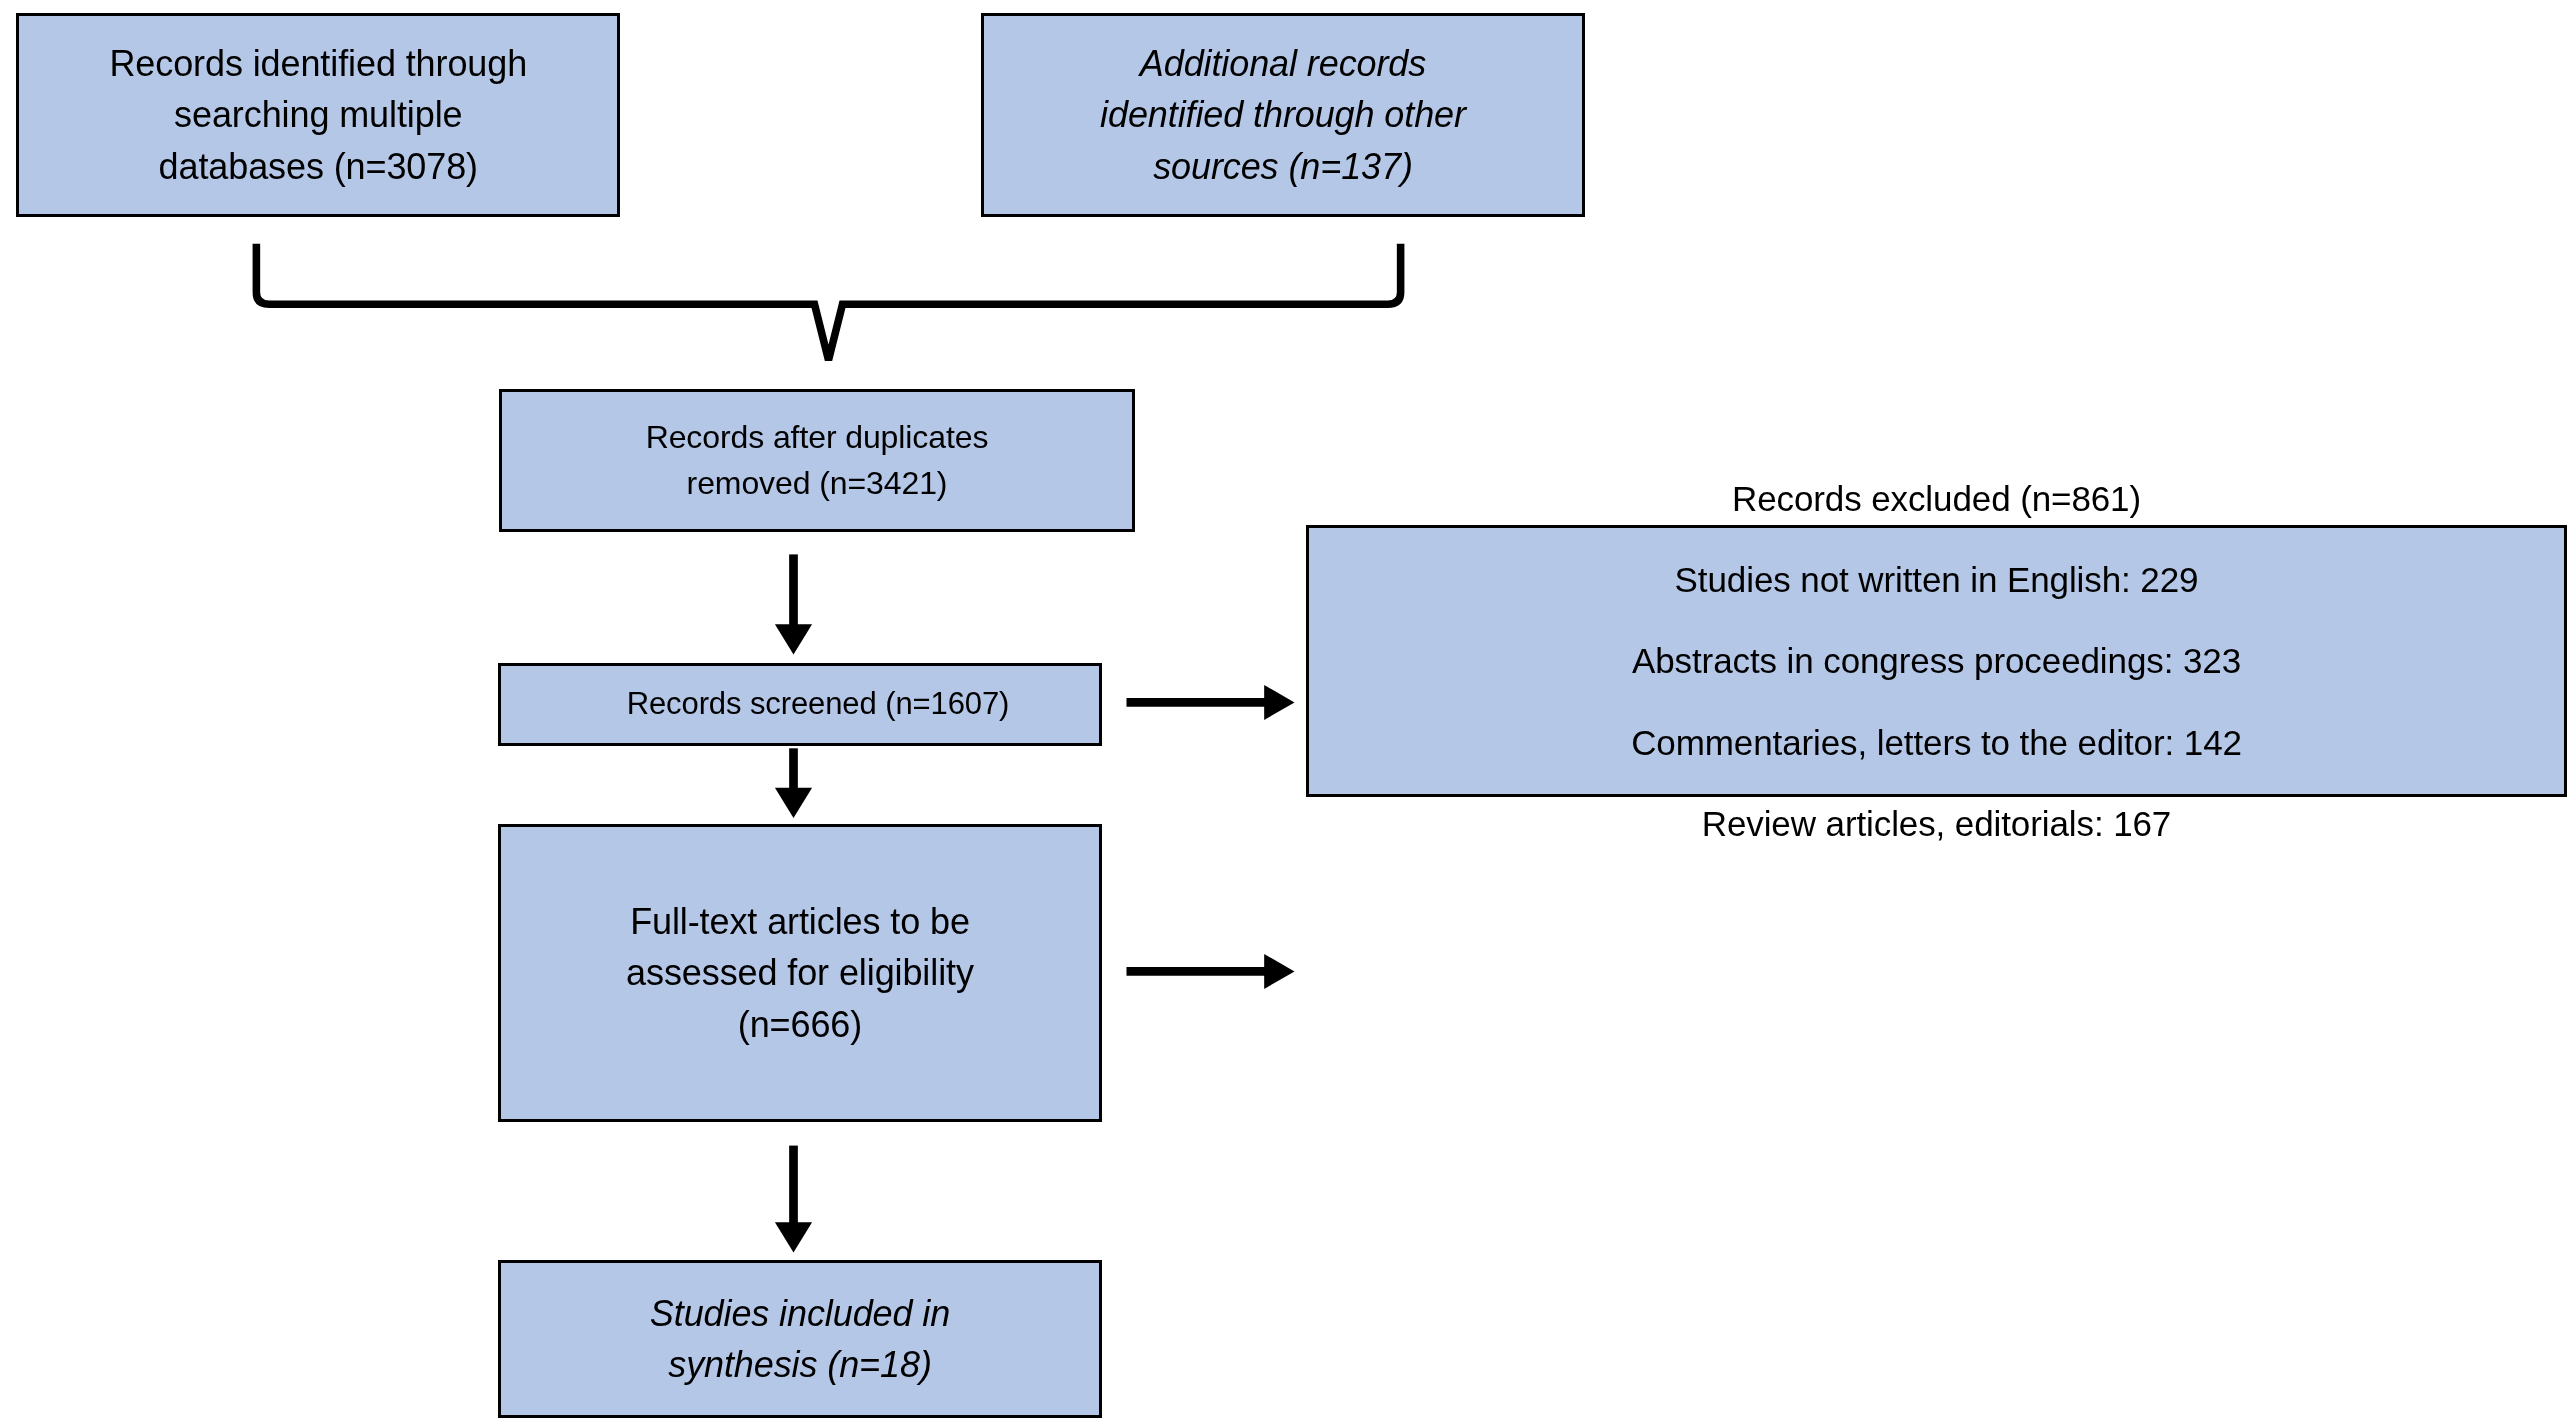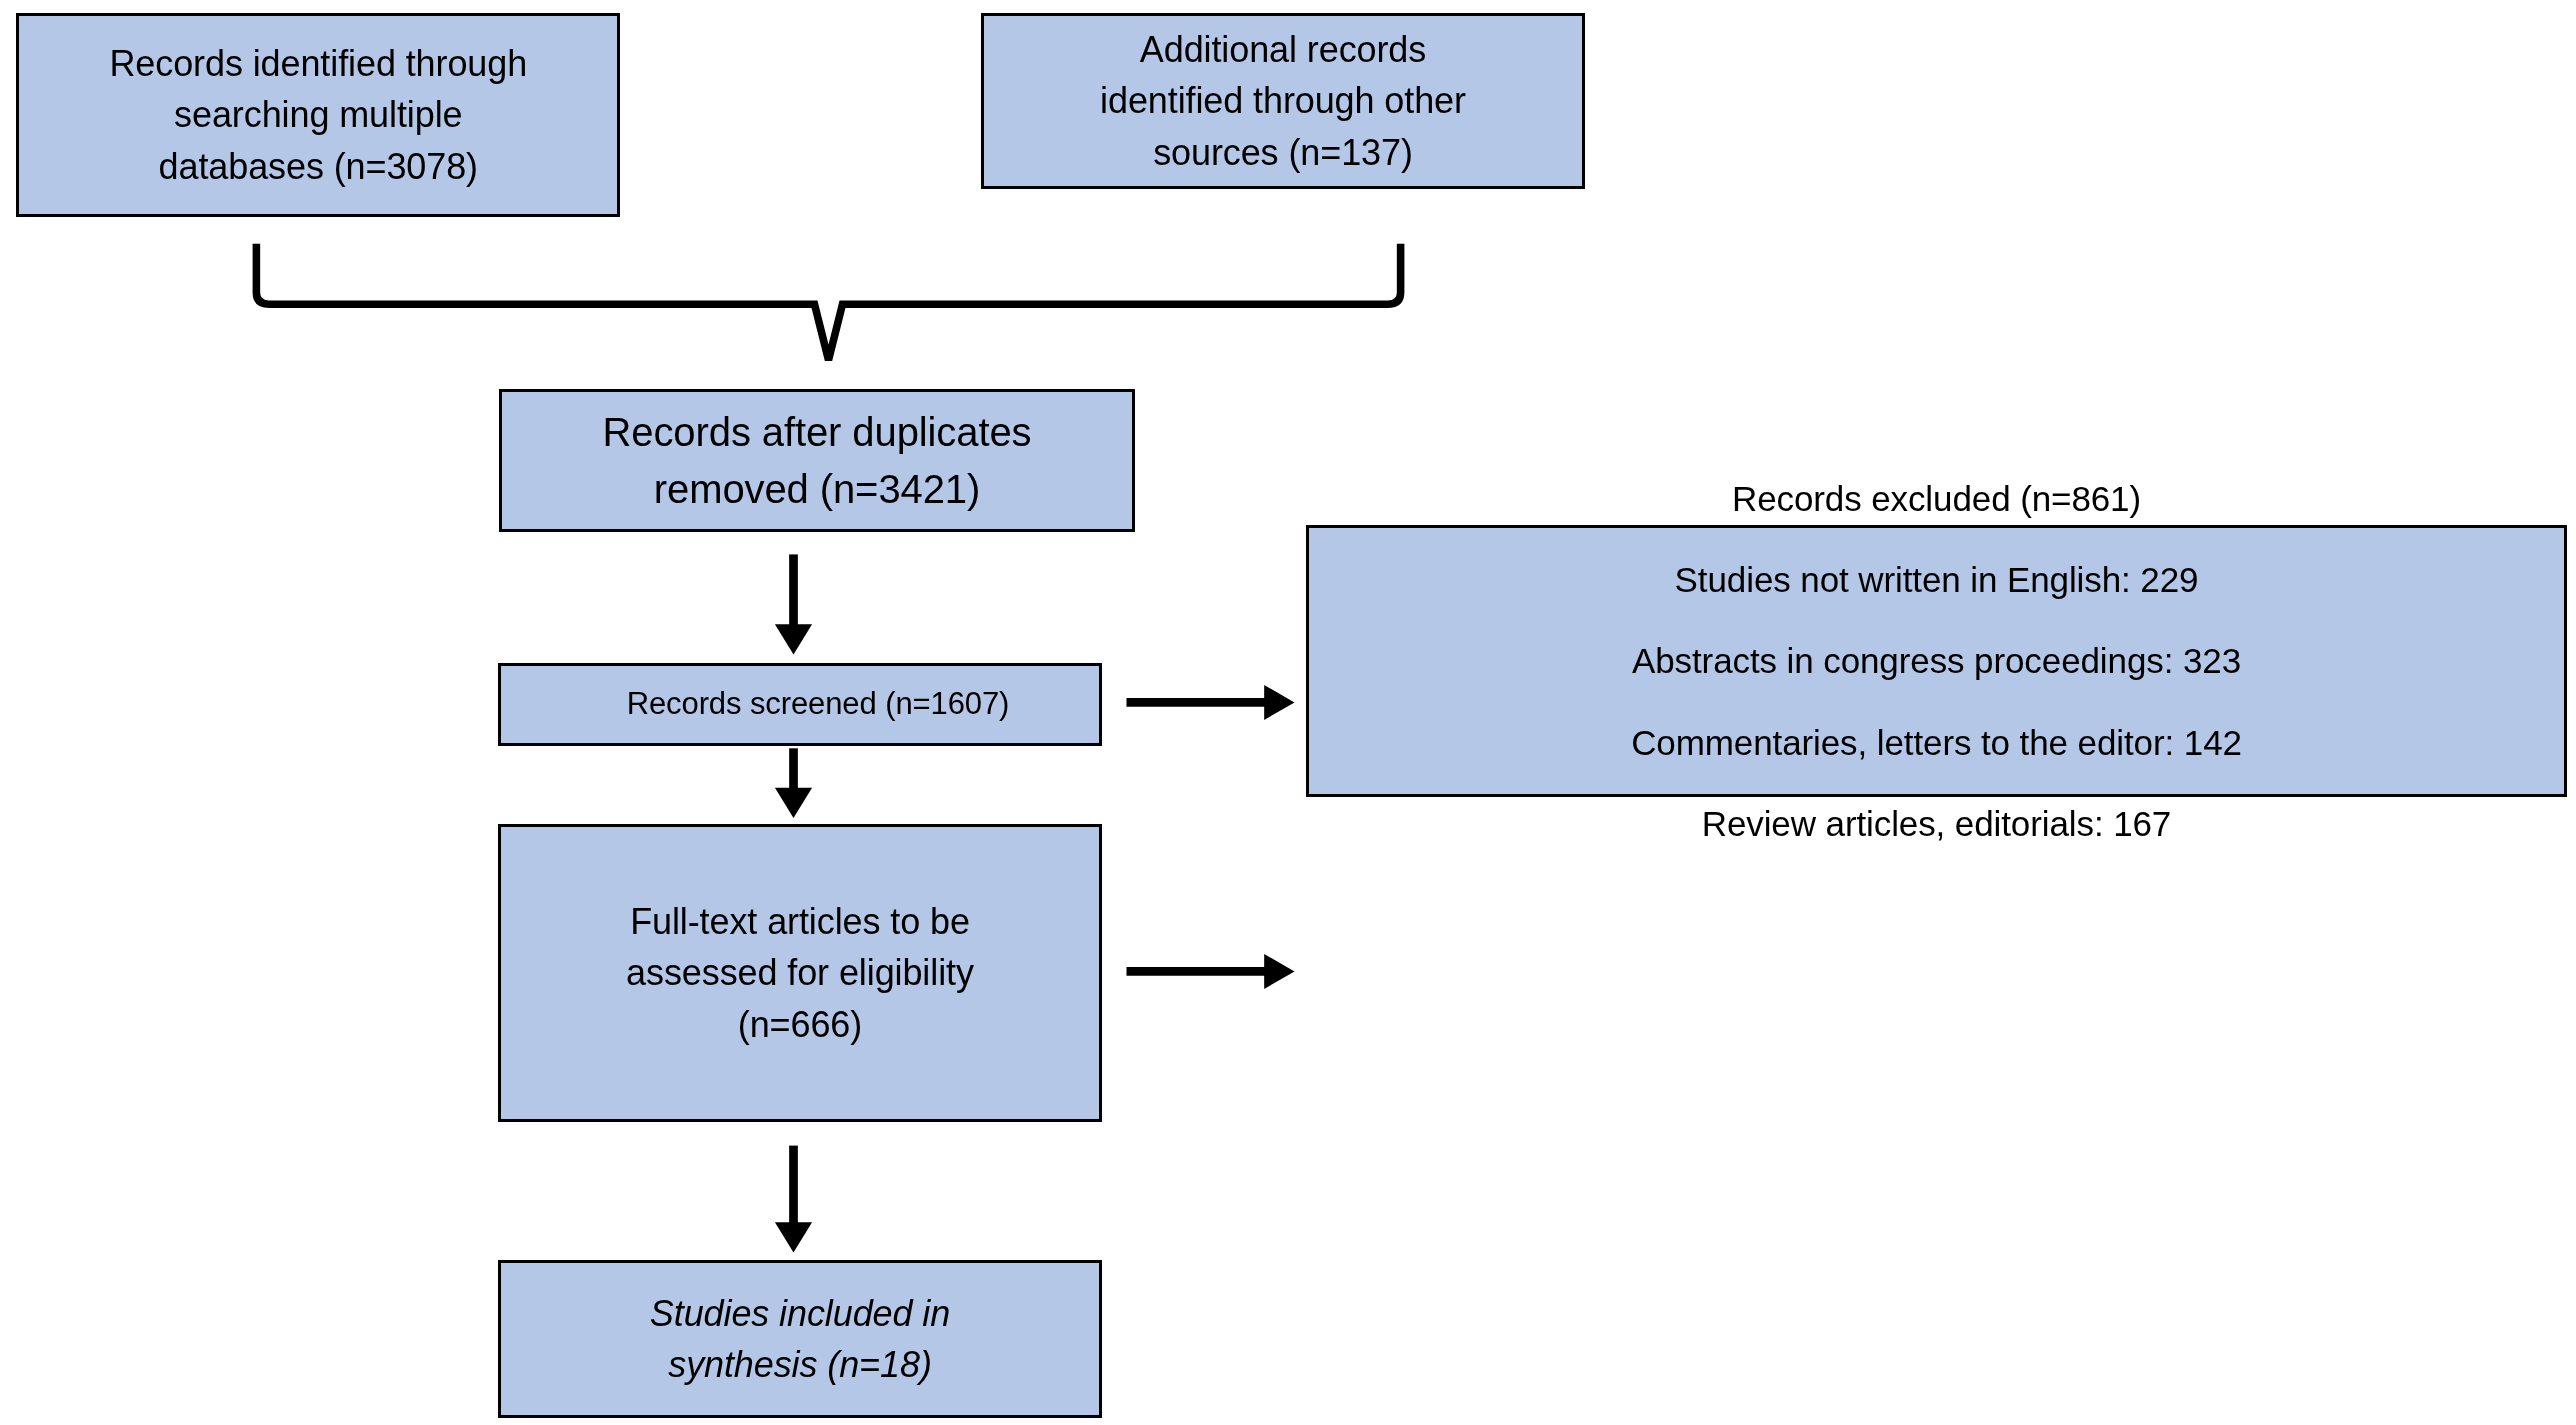--- a/index.html
+++ b/index.html
@@ -32,22 +32,22 @@
     font-family: "Liberation Sans", sans-serif;
     line-height: 1.42;
     letter-spacing: -0.1px;
   }
   .node .line {
     display: block;
     white-space: nowrap;
   }
   
   #node-records-identified { left: 16.3px;  top: 13px;   width: 604px; height: 204px; font-size: 36px; }
-  #node-additional-records { left: 981px;top: 13px;   width: 604px; height: 176px; font-size: 36px; }
-  #node-duplicates-removed { left: 499px; top: 389px;  width: 636px; height: 143px; font-size: 40px; }
+  #node-additional-records { left: 981px;top: 13px;   width: 604px; height: 204px; font-size: 36px; font-style: italic; }
+  #node-duplicates-removed { left: 499px; top: 389px;  width: 636px; height: 143px; font-size: 32px; }
   #node-records-screened   { left: 498px; top: 663px; width: 604px; height: 83px; font-size: 31px; padding-left: 36px; }
   #node-records-excluded   { left: 1306px;top: 525px;  width: 1261px; height: 272px; font-size: 35px; line-height: 1.52; gap: 28px; }
   #node-fulltext-assessed  { left: 498px; top: 824px; width: 604px; height: 298px; font-size: 36px; }
   #node-fulltext-excluded  { left: 1306px;top: 893px; width: 1261px; height: 254px; font-size: 35px; line-height: 1.52; }
   #node-studies-included   { left: 498px; top: 1260px; width: 604px; height: 158px; font-size: 36px; font-style: italic; }
 
   
   .connector { position: absolute; }
   #brace-connector { left: 251px; top: 239px; width: 1155px; height: 134px; }
   #arrow-dup-to-screened   { left: 747px; top: 532px;  width: 93px; height: 132px; }

